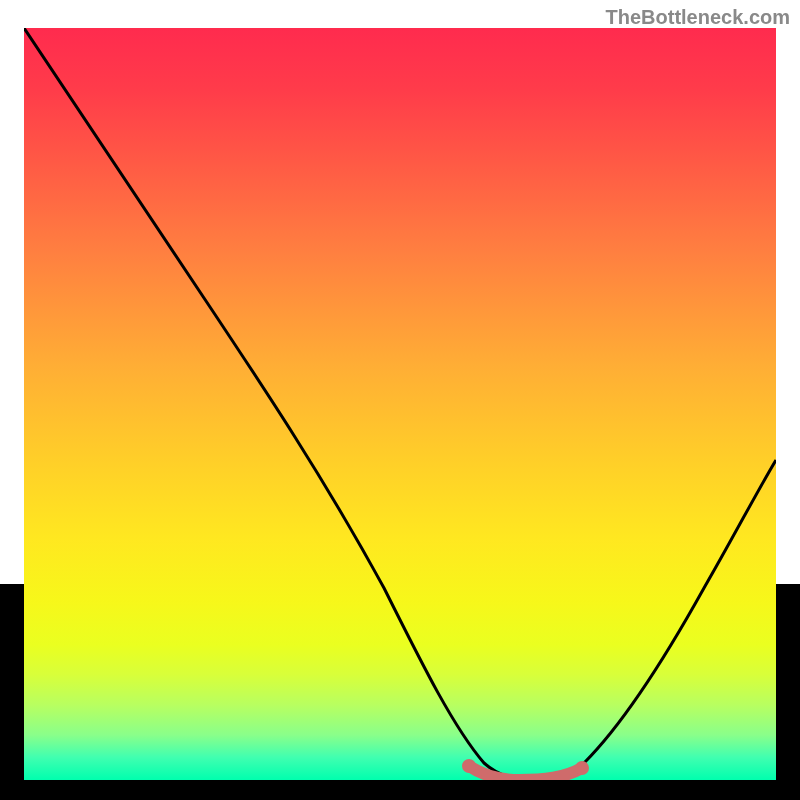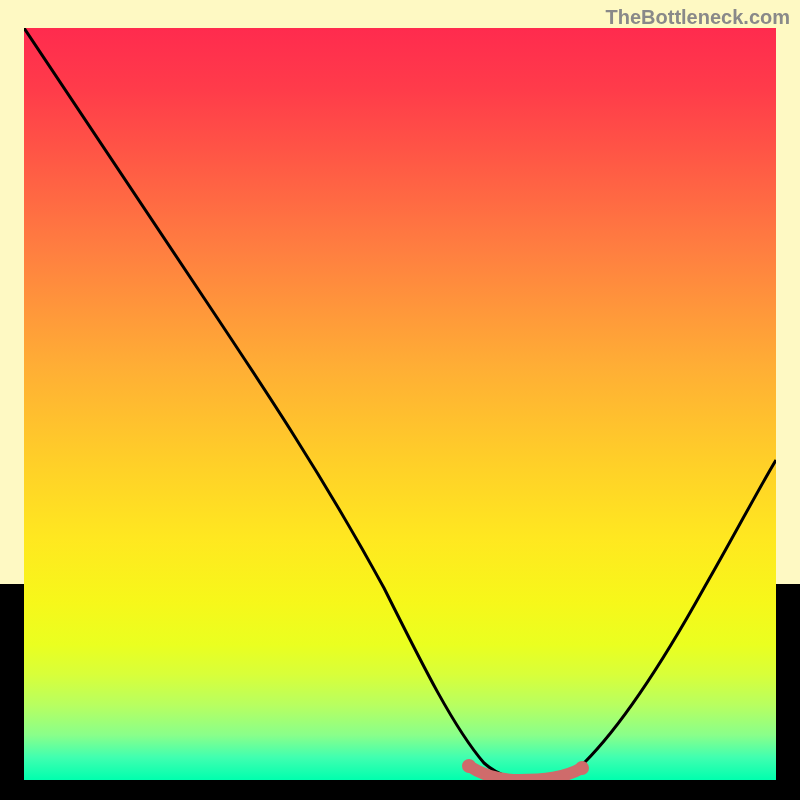--- a/index.html
+++ b/index.html
@@ -7,21 +7,21 @@
     padding: 0;
     background: #000;
     width: 800px;
     height: 800px;
     overflow: hidden;
     font-family: Arial, sans-serif;
   }
   .container {
     width: 800px;
     height: 584px;
-    background: #fef9c3;
+    background: #ffffff;
     position: relative;
   }
   .watermark {
     position: absolute;
     top: 6px;
     right: 10px;
     color: #898989;
     font-size: 20px;
     font-weight: bold;
     z-index: 10;

